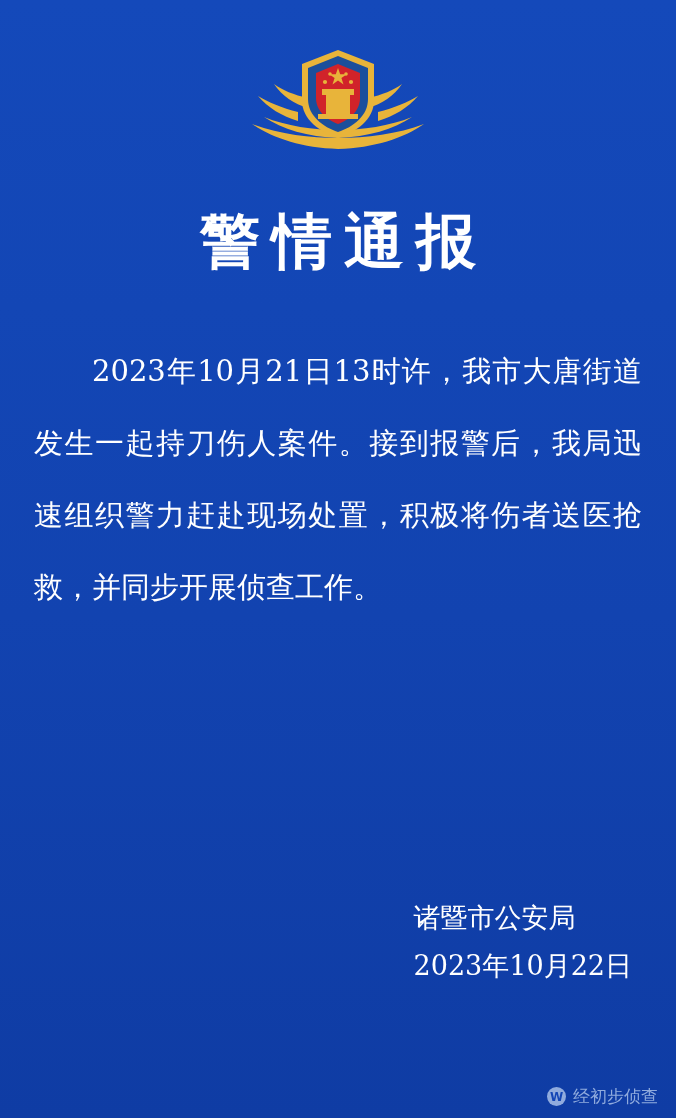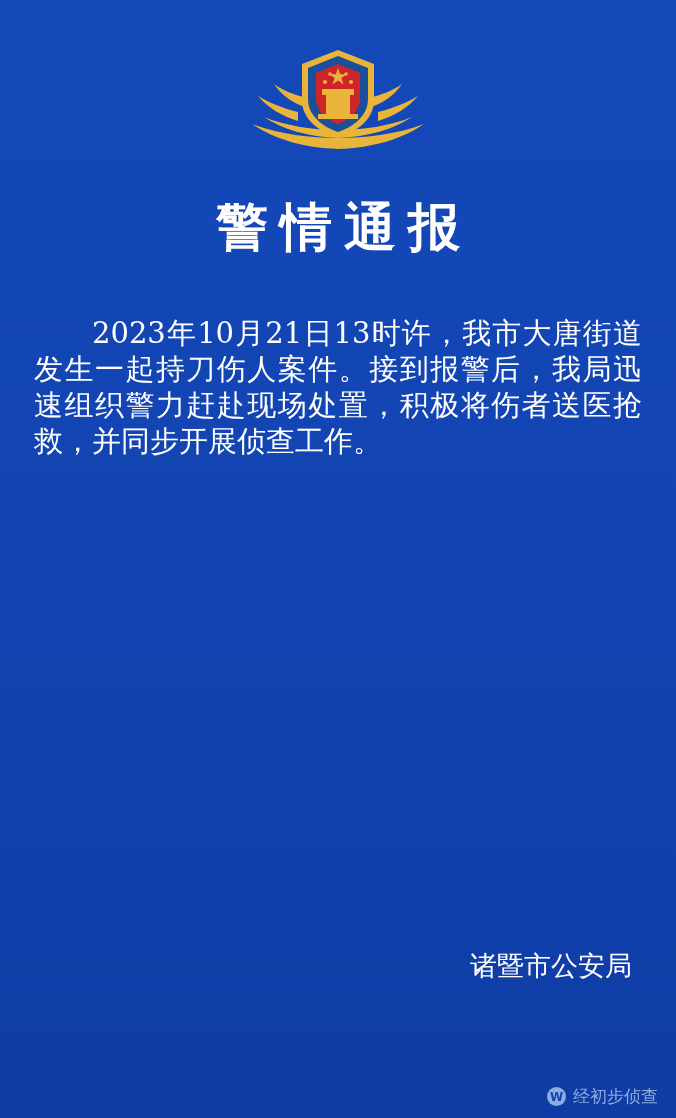--- a/index.html
+++ b/index.html
@@ -31,36 +31,36 @@
   }
   .emblem {
     position: relative;
     width: 200px;
     height: 116px;
   }
   .emblem svg { display:block; }
 
   
   .title {
-    margin-top: 35px;
+    margin-top: 44px;
     text-align: center;
     color: #ffffff;
-    font-size: 52px;
+    font-size: 60px;
     letter-spacing: 12px;
     font-weight: bold;
     text-indent: 12px;
     font-family: "DejaVu Serif", "Liberation Serif", serif;
   }
 
   
   .body-text {
     margin: 52px 34px 0 34px;
     color: #ffffff;
     font-size: 29px;
-    line-height: 36px;
+    line-height: 72px;
     text-align: justify;
     text-justify: inter-ideograph;
     font-family: "DejaVu Serif", "Liberation Serif", serif;
   }
   .body-text p {
     margin: 0 0 4px 0;
     text-indent: 2em;
   }
 
   
@@ -140,20 +140,21 @@
   </div>
 
   <div class="title">警情通报</div>
 
   <div class="body-text">
     <p>2023年10月21日13时许，我市大唐街道发生一起持刀伤人案件。接到报警后，我局迅速组织警力赶赴现场处置，积极将伤者送医抢救，并同步开展侦查工作。</p>
   </div>
 
   <div class="signature">
     <div>诸暨市公安局</div>
+    <div>2023年10月22日</div>
   </div>
 
   <div class="watermark">
     <span class="wb-logo">W</span>
     <span>经初步侦查</span>
   </div>
 
 </div>
 
 </body></html>

